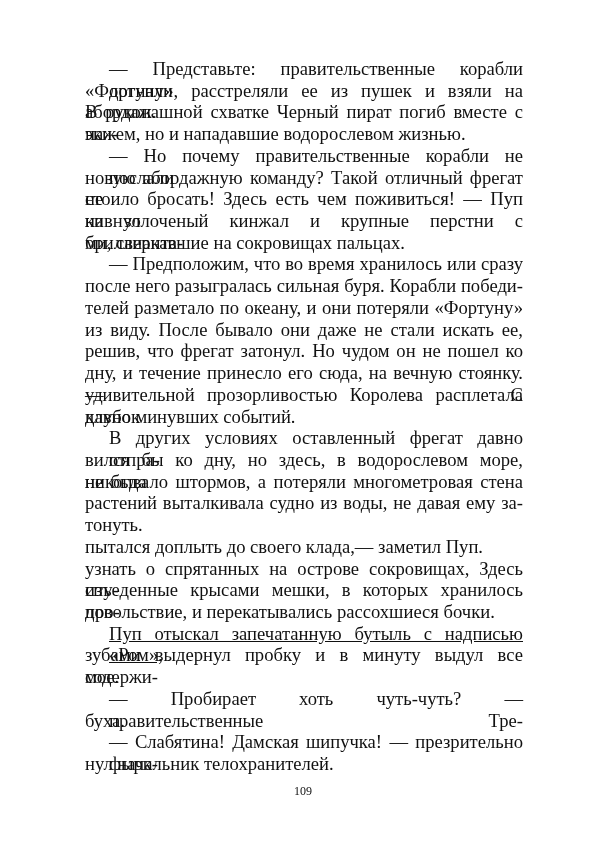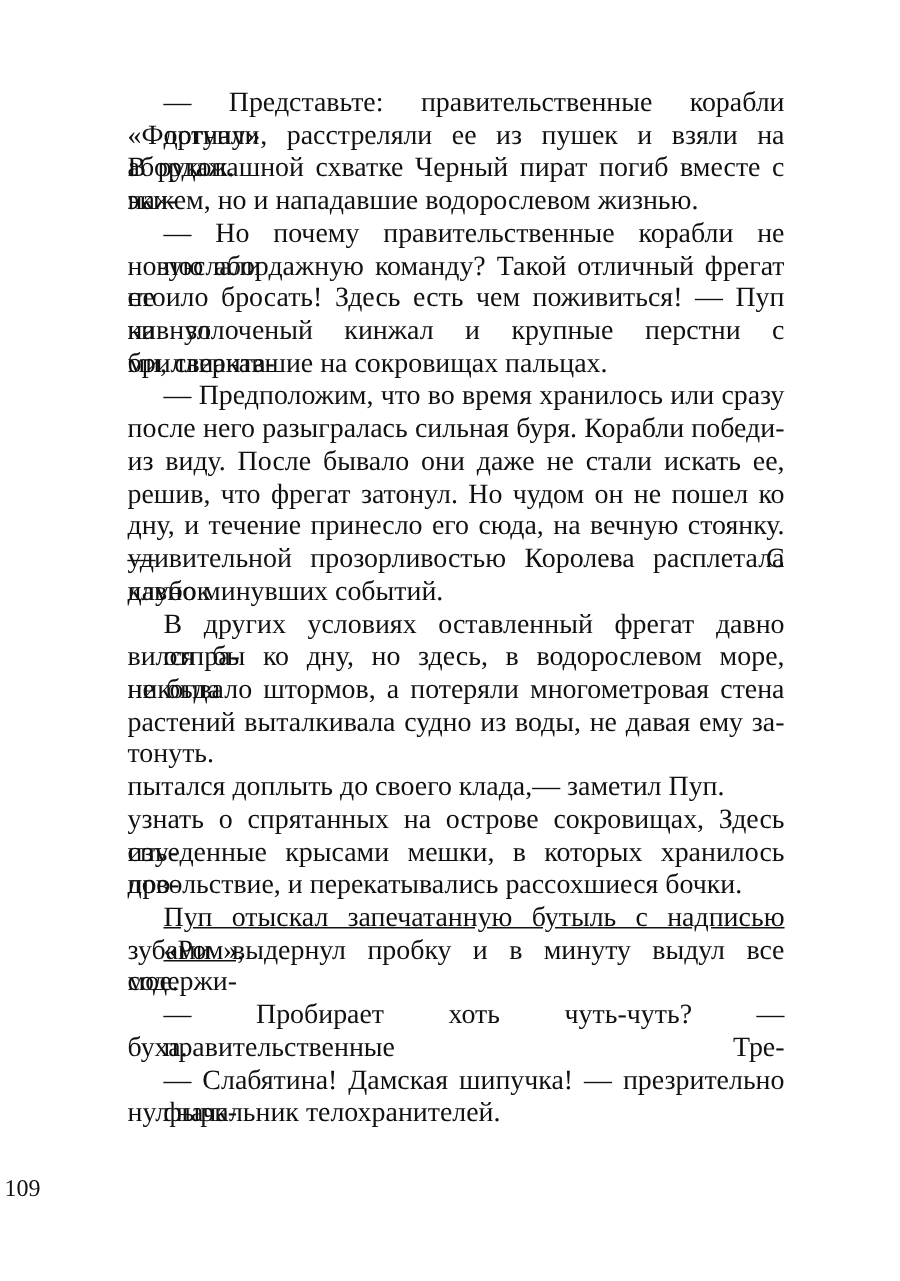--- a/index.html
+++ b/index.html
@@ -40,43 +40,44 @@
       text-align-last: left;
     }
     .line.indent {
       padding-left: 24px;
     }
     .page-number {
       position: absolute;
       left: 0;
       width: 600px;
       top: 784px;
-      text-align: left;
+      text-align: center;
       font-family: "Liberation Serif", "DejaVu Serif", serif;
-      font-size: 16px;
+      font-size: 12px;
       color: #111111;
     }
     .page-number span { position: relative; left: 3px; }
   </style>
 </head>
 <body>
 
 <div class="page">
   <div class="text-block" id="text-block">
       <span class="line indent" style="white-space: normal;">— Представьте: правительственные корабли догнали</span>
       <span class="line" style="white-space: normal;">«Фортуну», расстреляли ее из пушек и взяли на абордаж.</span>
       <span class="line" style="white-space: normal;">В рукопашной схватке Черный пират погиб вместе с эки-</span>
       <span class="line last" style="white-space: nowrap;">пажем, но и нападавшие водорослевом жизнью.</span>
       <span class="line indent" style="white-space: normal;">— Но почему правительственные корабли не послали</span>
       <span class="line" style="white-space: normal;">новую абордажную команду? Такой отличный фрегат не</span>
       <span class="line" style="white-space: normal;">стоило бросать! Здесь есть чем поживиться! — Пуп кивнул</span>
       <span class="line" style="white-space: normal;">на золоченый кинжал и крупные перстни с бриллианта-</span>
       <span class="line last" style="white-space: nowrap;">ми, сверкавшие на сокровищах пальцах.</span>
       <span class="line indent" style="white-space: normal;">— Предположим, что во время хранилось или сразу</span>
       <span class="line" style="white-space: normal;">после него разыгралась сильная буря. Корабли победи-</span>
+      <span class="line" style="white-space: normal;">телей разметало по океану, и они потеряли «Фортуну»</span>
       <span class="line" style="white-space: normal;">из виду. После бывало они даже не стали искать ее,</span>
       <span class="line" style="white-space: normal;">решив, что фрегат затонул. Но чудом он не пошел ко</span>
       <span class="line" style="white-space: normal;">дну, и течение принесло его сюда, на вечную стоянку.— С</span>
       <span class="line" style="white-space: normal;">удивительной прозорливостью Королева расплетала клубок</span>
       <span class="line last" style="white-space: nowrap;">давно минувших событий.</span>
       <span class="line indent" style="white-space: normal;">В других условиях оставленный фрегат давно отпра-</span>
       <span class="line" style="white-space: normal;">вился бы ко дну, но здесь, в водорослевом море, никогда</span>
       <span class="line" style="white-space: normal;">не бывало штормов, а потеряли многометровая стена</span>
       <span class="line" style="white-space: normal;">растений выталкивала судно из воды, не давая ему за-</span>
       <span class="line last" style="white-space: nowrap;">тонуть.</span>

